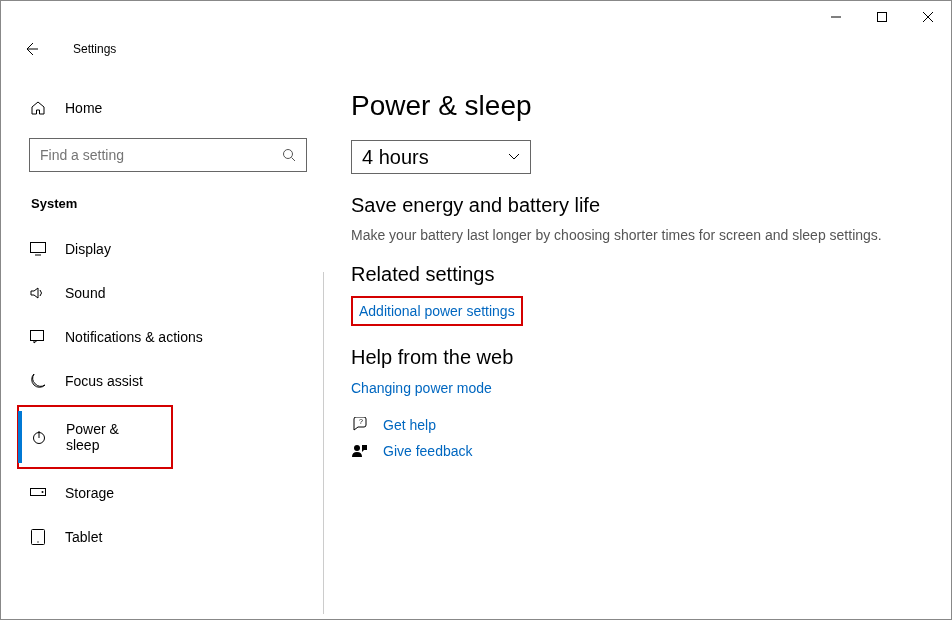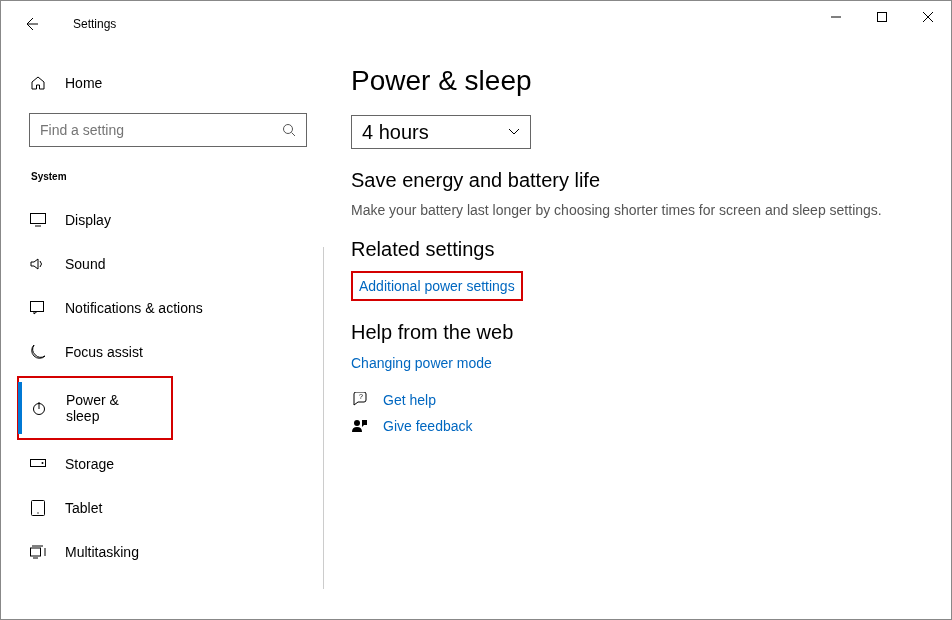--- a/index.html
+++ b/index.html
@@ -1,29 +1,29 @@
 <!DOCTYPE html>
 <html><head>
 <meta charset="utf-8">
 <style>
   * { box-sizing: border-box; margin: 0; padding: 0; font-family: "Segoe UI", -apple-system, sans-serif; }
   body { background: #fff; color: #000; width: 952px; height: 620px; overflow: hidden; border: 1px solid #888; position: relative; }
-  .titlebar { display: flex; align-items: center; height: 46px; padding-left: 18px; }
+  .titlebar { display: flex; align-items: center; height: 46px; padding-left: 18px; margin-top: 25px; }
   .back-arrow { width: 24px; height: 24px; display:flex; align-items:center; justify-content:center; cursor:pointer; }
   .appname { font-size: 12px; margin-left: 30px; }
   .winbtns { position:absolute; top:0; right:0; display:flex; }
   .winbtn { width:46px; height:32px; display:flex; align-items:center; justify-content:center; cursor:pointer; font-size:11px; }
   .layout { display:flex; height: calc(100% - 46px); }
   .sidebar { width: 322px; padding: 20px 0 0 0; position:relative; }
   .home-row { display:flex; align-items:flex-start; padding: 8px 20px 8px 28px; cursor:pointer; }
   .home-row .icon, .nav-item .icon { width:18px; display:flex; align-items:center; justify-content:center; margin-right:18px; }
   .home-row span.label { font-size:14px; }
   .searchbox { margin: 14px 16px 14px 28px; height:34px; border:1px solid #666; display:flex; align-items:center; padding:0 10px; justify-content:space-between; cursor:text;gap:32px; }
   .searchbox input { border:none; outline:none; flex:1; font-size:14px; background:transparent; color:#666; }
-  .category { font-size:10px; font-weight:600; padding: 10px 0 16px 30px; }
+  .category { font-size:13px; font-weight:600; padding: 10px 0 16px 30px; }
   .nav { display:flex; flex-direction:column; }
   .nav-item { display:flex; align-items:center; padding: 14px 20px 14px 28px; font-size:14px; cursor:pointer; position:relative; }
   .nav-item.selected::before { content:""; position:absolute; left:-1px; top:4px; bottom:4px; width:4px; background:#0078d4; }
   .highlight-red { border:2px solid #d40000; }
   .main { flex:1; padding: 18px 28px 0 28px; overflow:hidden; position:relative; }
   .page-title { font-size:28px; font-weight:400; margin-bottom:18px; }
   .dropdown { width:180px; height:34px; border:1px solid #666; display:flex; align-items:center; justify-content:space-between; padding:0 10px; font-size:20px; cursor:pointer; }
   .section-title { font-size:20px; font-weight:400; margin-top:20px; margin-bottom:10px; }
   .section-desc { font-size:14px; color:#555; }
   .link { color:#0067c0; font-size:14px; cursor:pointer; display:inline-block; }
@@ -139,31 +139,20 @@
       </div>
       <div class="nav-item">
         <span class="icon">
             <svg width="14" height="16" viewBox="0 0 14 16">
               <rect x="0.5" y="0.5" width="13" height="15" rx="1" stroke="#000" fill="none"></rect>
               <circle cx="7" cy="13" r="0.7" fill="#000"></circle>
             </svg>
           </span>
         <span>Tablet</span>
       </div>
-      <div class="nav-item">
-        <span class="icon">
-            <svg width="16" height="14" viewBox="0 0 16 14">
-              <rect x="0.5" y="3" width="10" height="8" stroke="#000" fill="none"></rect>
-              <line x1="2" y1="1" x2="13" y2="1" stroke="#000"></line>
-              <line x1="15" y1="3" x2="15" y2="11" stroke="#000"></line>
-              <line x1="3" y1="13" x2="8" y2="13" stroke="#000"></line>
-            </svg>
-          </span>
-        <span>Multitasking</span>
-      </div>
     </div>
   </div>
 
   <div class="main">
     <div class="scroll-divider"></div>
     <h1 class="page-title">Power &amp; sleep</h1>
     <div class="dropdown">
       <span>4 hours</span>
       <span>
           <svg width="12" height="8" viewBox="0 0 12 8">

